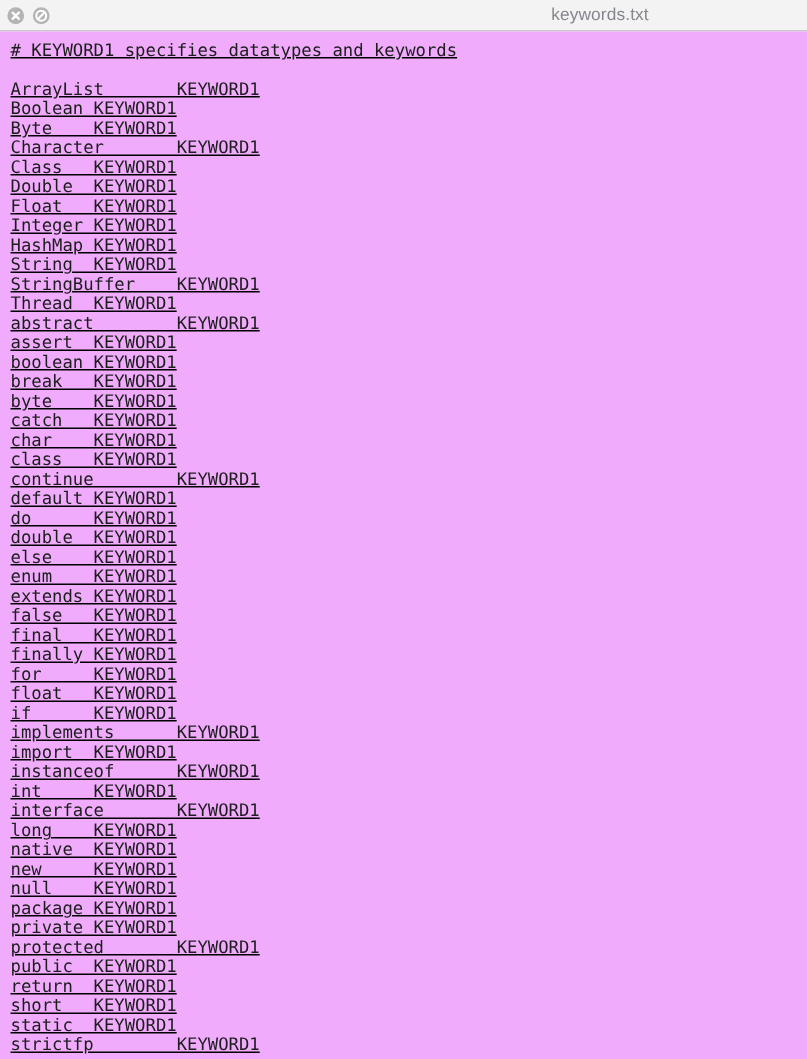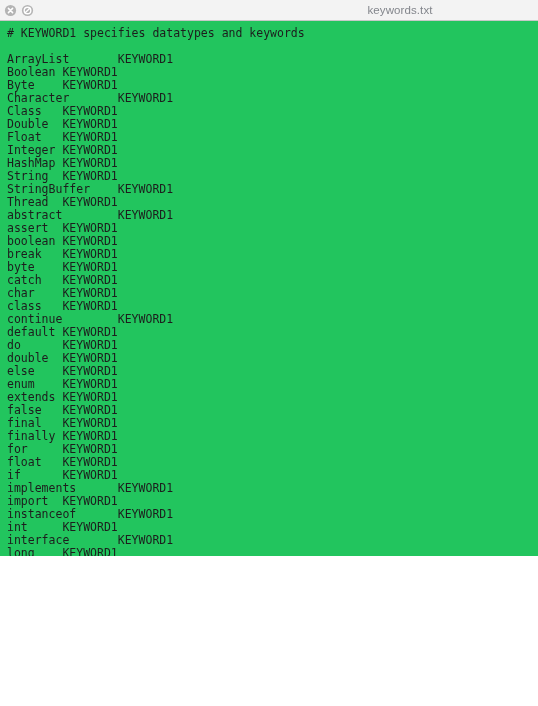--- a/index.html
+++ b/index.html
@@ -12,21 +12,21 @@
     height: 706px;
     overflow: hidden;
     background: #ffffff;
     font-family: "Liberation Sans", sans-serif;
     -webkit-font-smoothing: antialiased;
   }
 
   
   .window {
     width: 538px;
-    height: 556px;
+    height: 706px;
     position: relative;
     display: flex;
     flex-direction: column;
     background: #ffffff;
   }
 
   
   .titlebar {
     height: 21px;
     min-height: 21px;
@@ -71,23 +71,24 @@
     font-size: 11.5px;
     color: #83868c;
     letter-spacing: 0.1px;
     pointer-events: none;
     white-space: nowrap;
   }
 
   
   .editor {
     flex: 1 1 auto;
-    background: #22c55e;
+    background: #f0abfc;
     overflow: hidden;
     position: relative;
+    text-decoration: underline;
   }
   .editor-text {
     margin: 0;
     padding: 6px 0 0 7px;
     font-family: "DejaVu Sans Mono", "Liberation Mono", monospace;
     font-size: 11.5px;
     line-height: 13px;
     color: #1d1d1d;
     white-space: pre;
     tab-size: 8;

